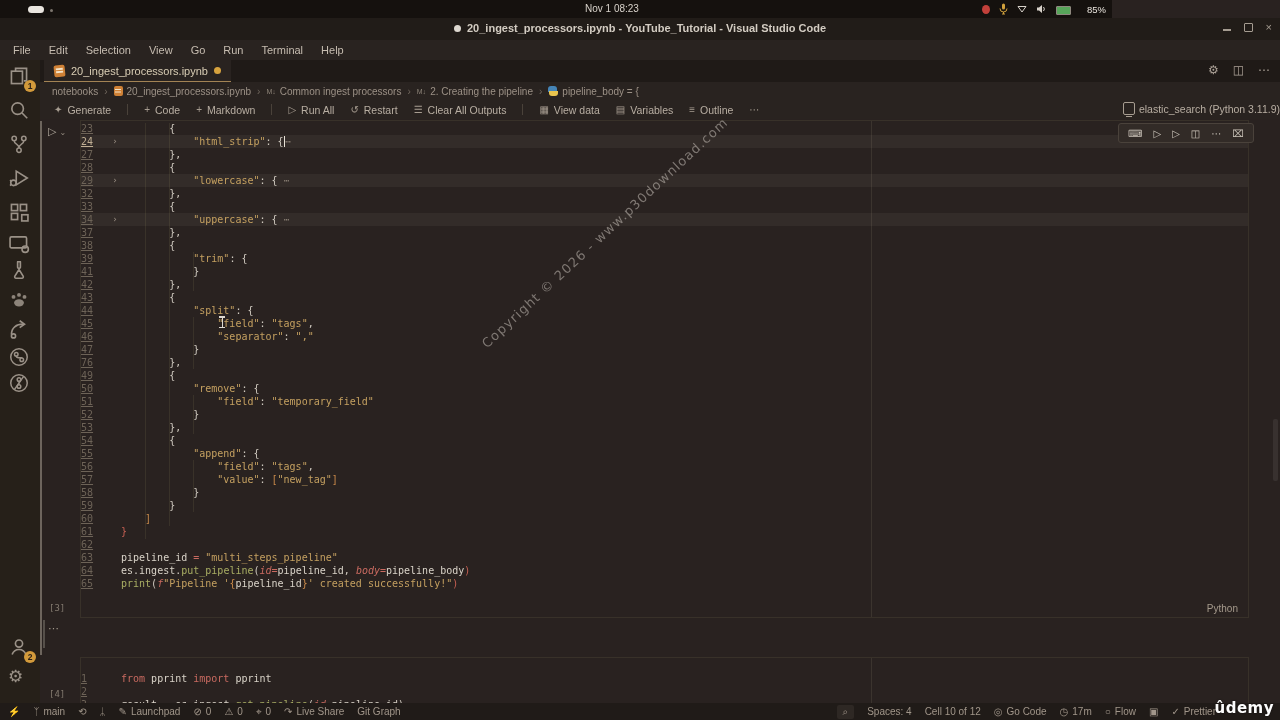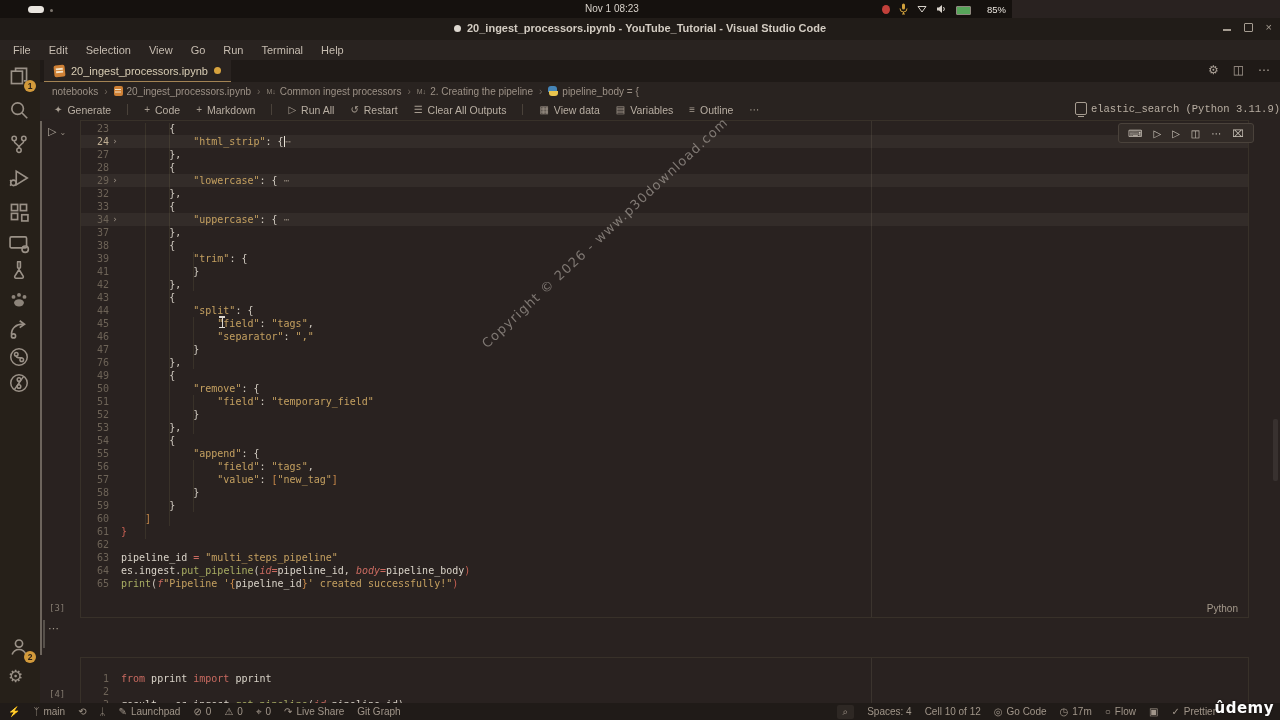--- a/index.html
+++ b/index.html
@@ -1,19 +1,19 @@
 <!DOCTYPE html>
 <html><head>
 <meta charset="utf-8">
 <style>
   html,body{margin:0;padding:0;background:#000;}
   .screen{position:relative;width:1280px;height:720px;overflow:hidden;
     font-family:"Liberation Sans",sans-serif;background:#292220;color:#c9c0b4;}
   
-  .os-bar{position:absolute;left:0;top:0;width:1012px;height:18px;background:#15110e;}
+  .os-bar{position:absolute;left:0;top:0;width:1112px;height:18px;background:#15110e;}
   .os-pill{position:absolute;left:28px;top:6px;width:16px;height:7px;border-radius:4px;background:#e9e5df;}
   .os-dot{position:absolute;left:50px;top:9px;width:3px;height:3px;border-radius:50%;background:#7d766e;}
   .os-clock{position:absolute;left:585px;top:3px;font-size:10px;color:#d8d2ca;}
   .tray{position:absolute;right:6px;top:3px;display:flex;align-items:center;gap:9px;height:12px;}
   .rec-dot{width:8px;height:9px;border-radius:50%;background:#c2403a;}
   .tray svg{display:block;}
   .batt{display:flex;align-items:flex-end;gap:16px;font-size:9.5px;color:#e8e3dc;}
   .batt .shell{width:13px;height:7px;border:1px solid #8f887f;border-radius:1px;background:#57a55a;}
   
   .title-bar{position:absolute;left:0;top:18px;width:1280px;height:22px;background:#211c18;}
@@ -47,33 +47,33 @@
   .bc-sep{margin:0 6px;color:#6f665c;}
   .bc-md{font-size:7px;color:#8d8478;letter-spacing:0;}
   .bc-nb{width:9px;height:10px;border-radius:2px;background:#cf8136;position:relative;}
   .bc-nb:before{content:"";position:absolute;left:1.5px;top:2.5px;right:1.5px;height:1px;background:#f3e3c8;box-shadow:0 2.5px 0 #f3e3c8;}
   
   .nb-toolbar{position:absolute;left:40px;top:100px;width:1240px;height:19px;background:#292320;border-bottom:1px solid #3a332d;
     display:flex;align-items:center;padding-left:14px;font-size:10.5px;color:#b8aea2;}
   .ntb-item{display:flex;align-items:center;gap:5px;margin-right:16px;}
   .ntb-item .g{font-size:10px;color:#a79d91;}
   .ntb-sep{width:1px;height:11px;background:#4a423a;margin-right:16px;}
-  .kernel{position:absolute;right:14px;top:2px;display:flex;align-items:center;gap:4px;font-size:10.5px;color:#b8aea2;font-family:Liberation Mono, monospace;}
+  .kernel{position:absolute;right:14px;top:2px;display:flex;align-items:center;gap:4px;font-size:10.5px;color:#b8aea2;}
   .kernel .kico{width:10px;height:11px;border:1.2px solid #a79d91;border-radius:2px;position:relative;}
   .kernel .kico:before{content:"";position:absolute;left:2px;bottom:-3px;right:2px;height:1.5px;background:#a79d91;}
   
   .notebook{position:absolute;left:40px;top:119px;width:1240px;height:584px;background:#292220;overflow:hidden;}
   .focus-bar{position:absolute;left:0;top:2px;width:2px;height:534px;background:#847c72;opacity:.75;}
   .cell-box{position:absolute;left:40px;top:1px;width:1167px;height:496px;border:1px solid #383129;}
   .runbtn{position:absolute;left:8px;top:6px;font-size:11px;color:#b5ada1;}
   .runbtn .chev{font-size:8px;margin-left:3px;color:#968d81;}
   .rows{position:absolute;left:0;top:1px;right:0;}
   .crow{height:13px;display:flex;white-space:pre;font-family:"DejaVu Sans Mono",monospace;font-size:10px;line-height:13px;}
   .crow.hl{background:rgba(220,205,185,0.06);}
-  .gut{width:28px;text-align:right;color:#6d6357;flex:none;}
+  .gut{width:28px;text-align:left;color:#6d6357;flex:none;text-decoration:underline;}
   .gut.act{color:#bfae93;}
   .fold{width:12px;text-align:center;color:#9a9084;font-size:9px;flex:none;}
   .codeln{flex:1;}
   .tk-str{color:#c4a060;} .tk-pun{color:#cfc9bf;} .tk-kw{color:#c96a60;} .tk-fn{color:#a8ad63;}
   .tk-var{color:#d9d3c8;} .tk-dim{color:#877d72;} .tk-ob{color:#c98a4a;} .tk-rb{color:#c55f52;}
   .tk-it{color:#c96a60;font-style:italic;}
   .tk-cur{display:inline-block;width:1.5px;height:11px;background:#e8e2d8;vertical-align:-2px;}
   .ruler{position:absolute;top:0;width:1px;background:#3b342e;}
   .iguide{position:absolute;width:1px;background:#393229;}
   .lang-label{position:absolute;right:10px;bottom:3px;font-size:10px;color:#a59a8c;}

